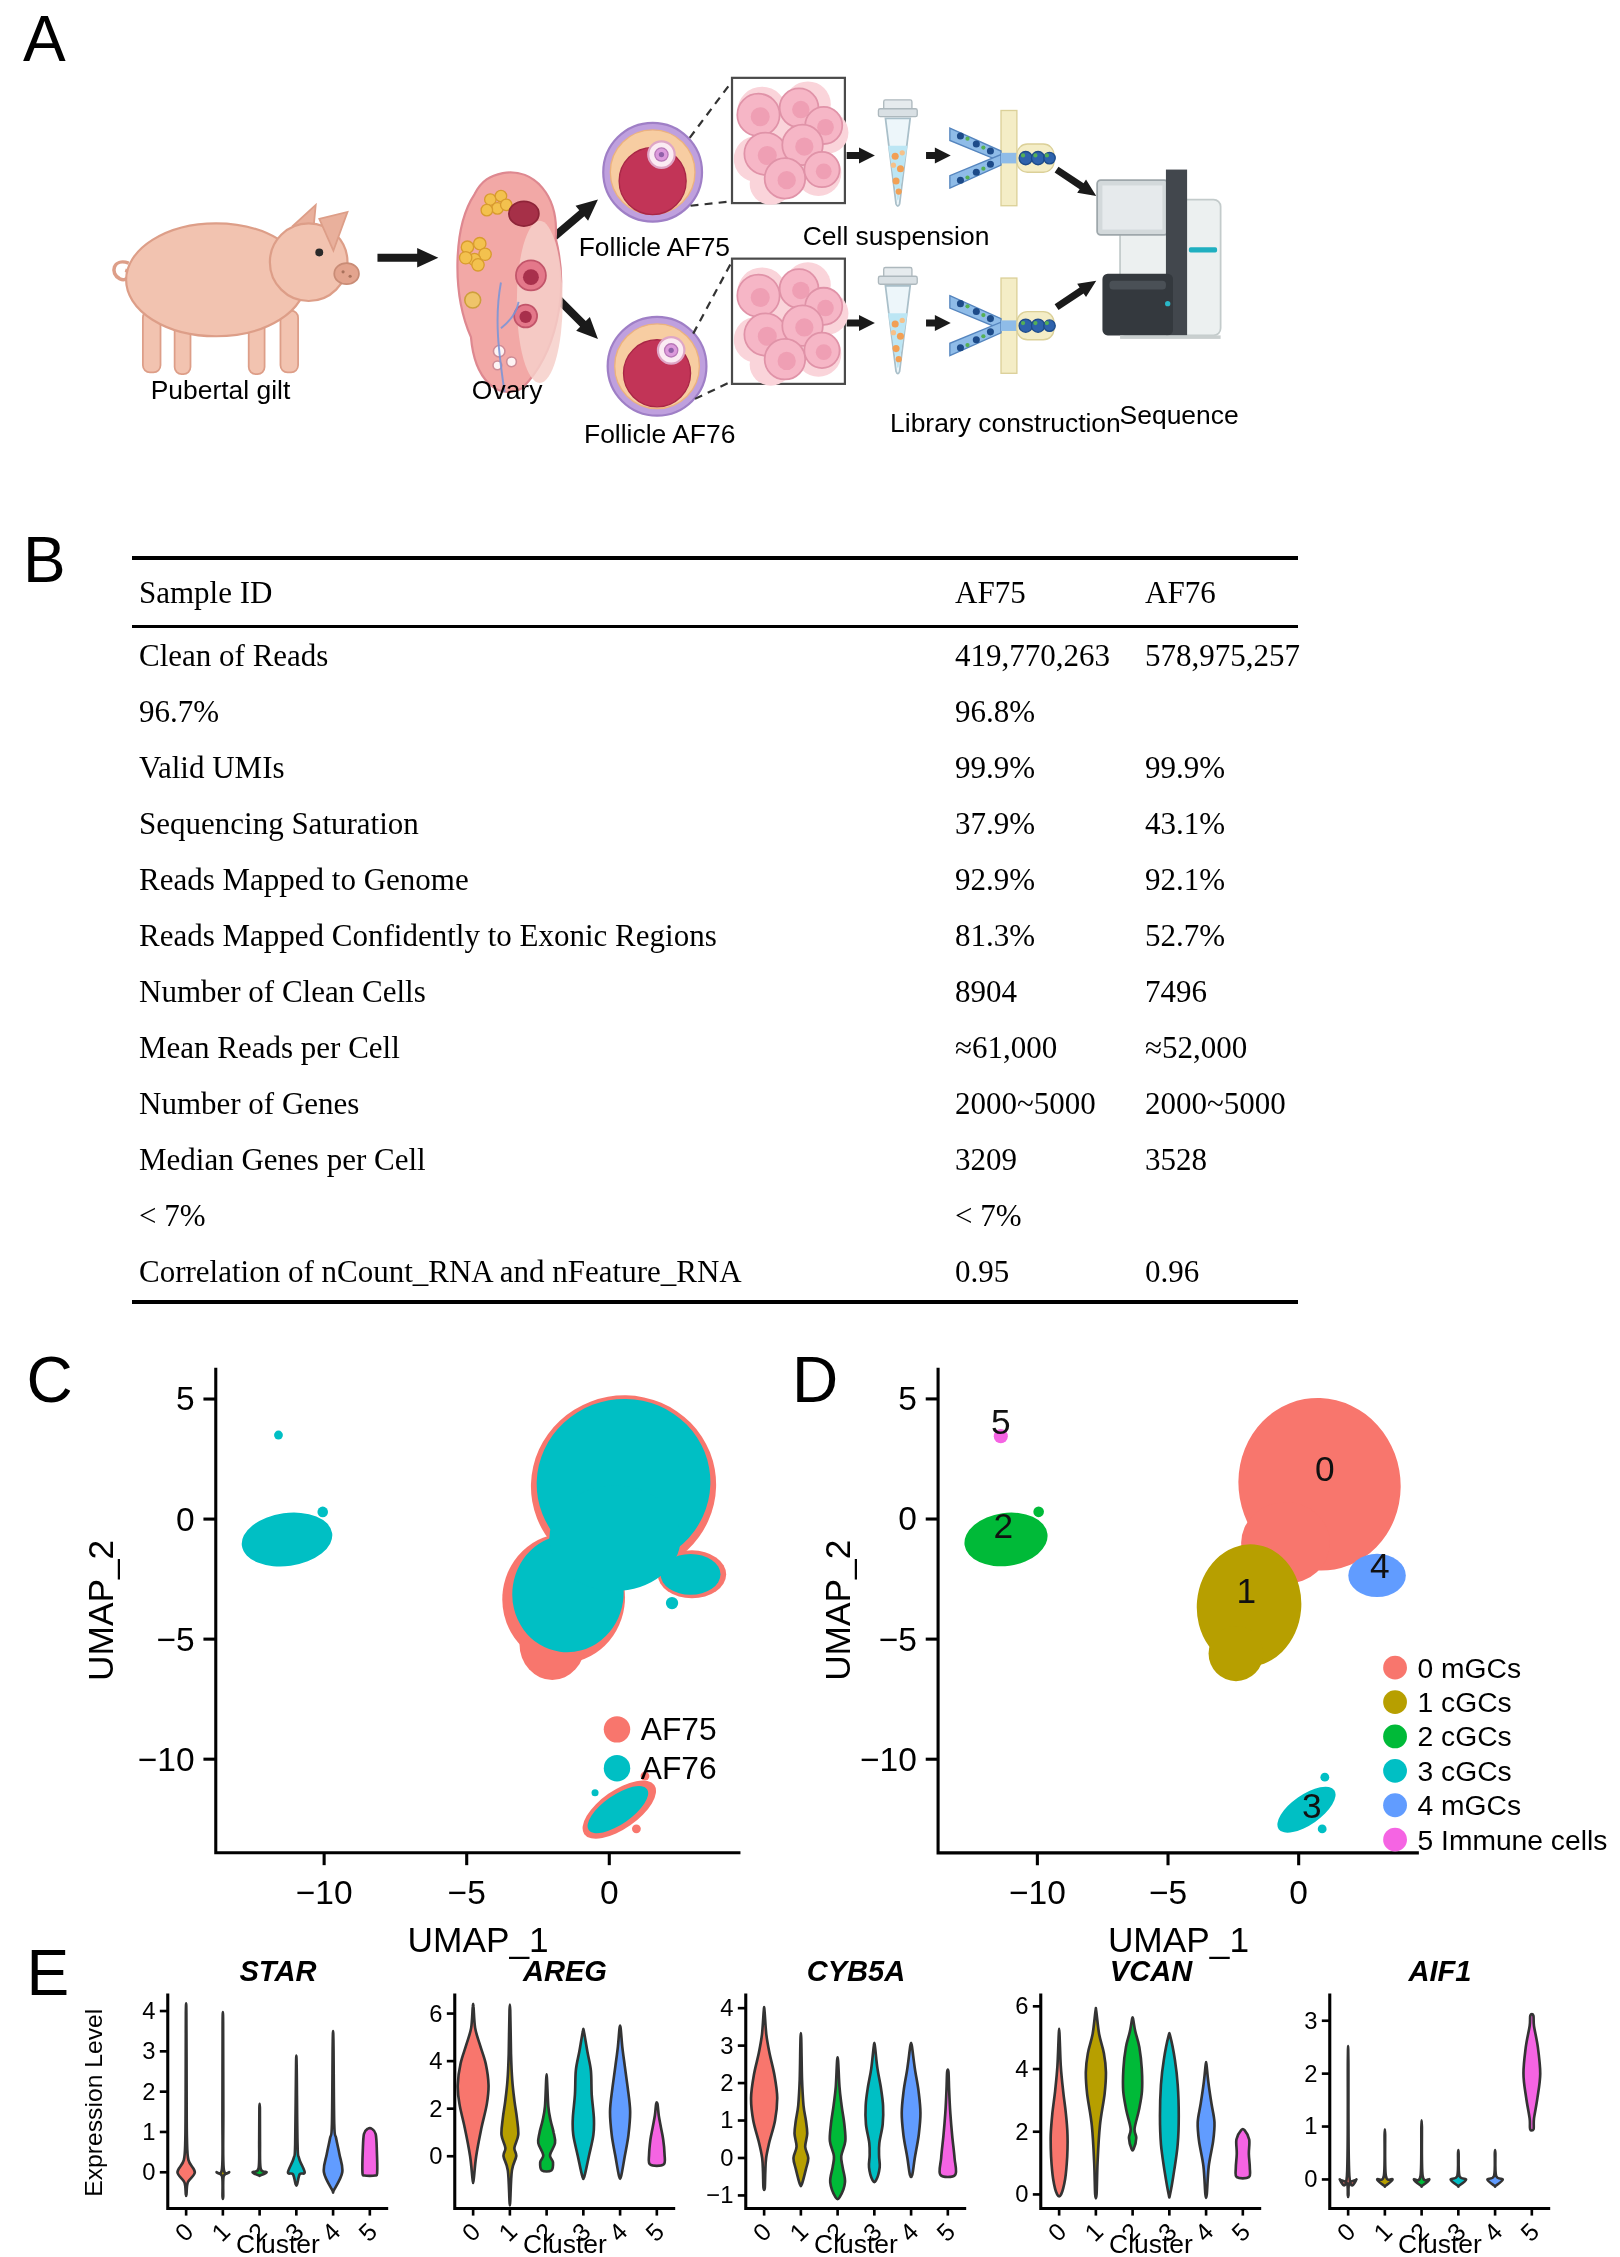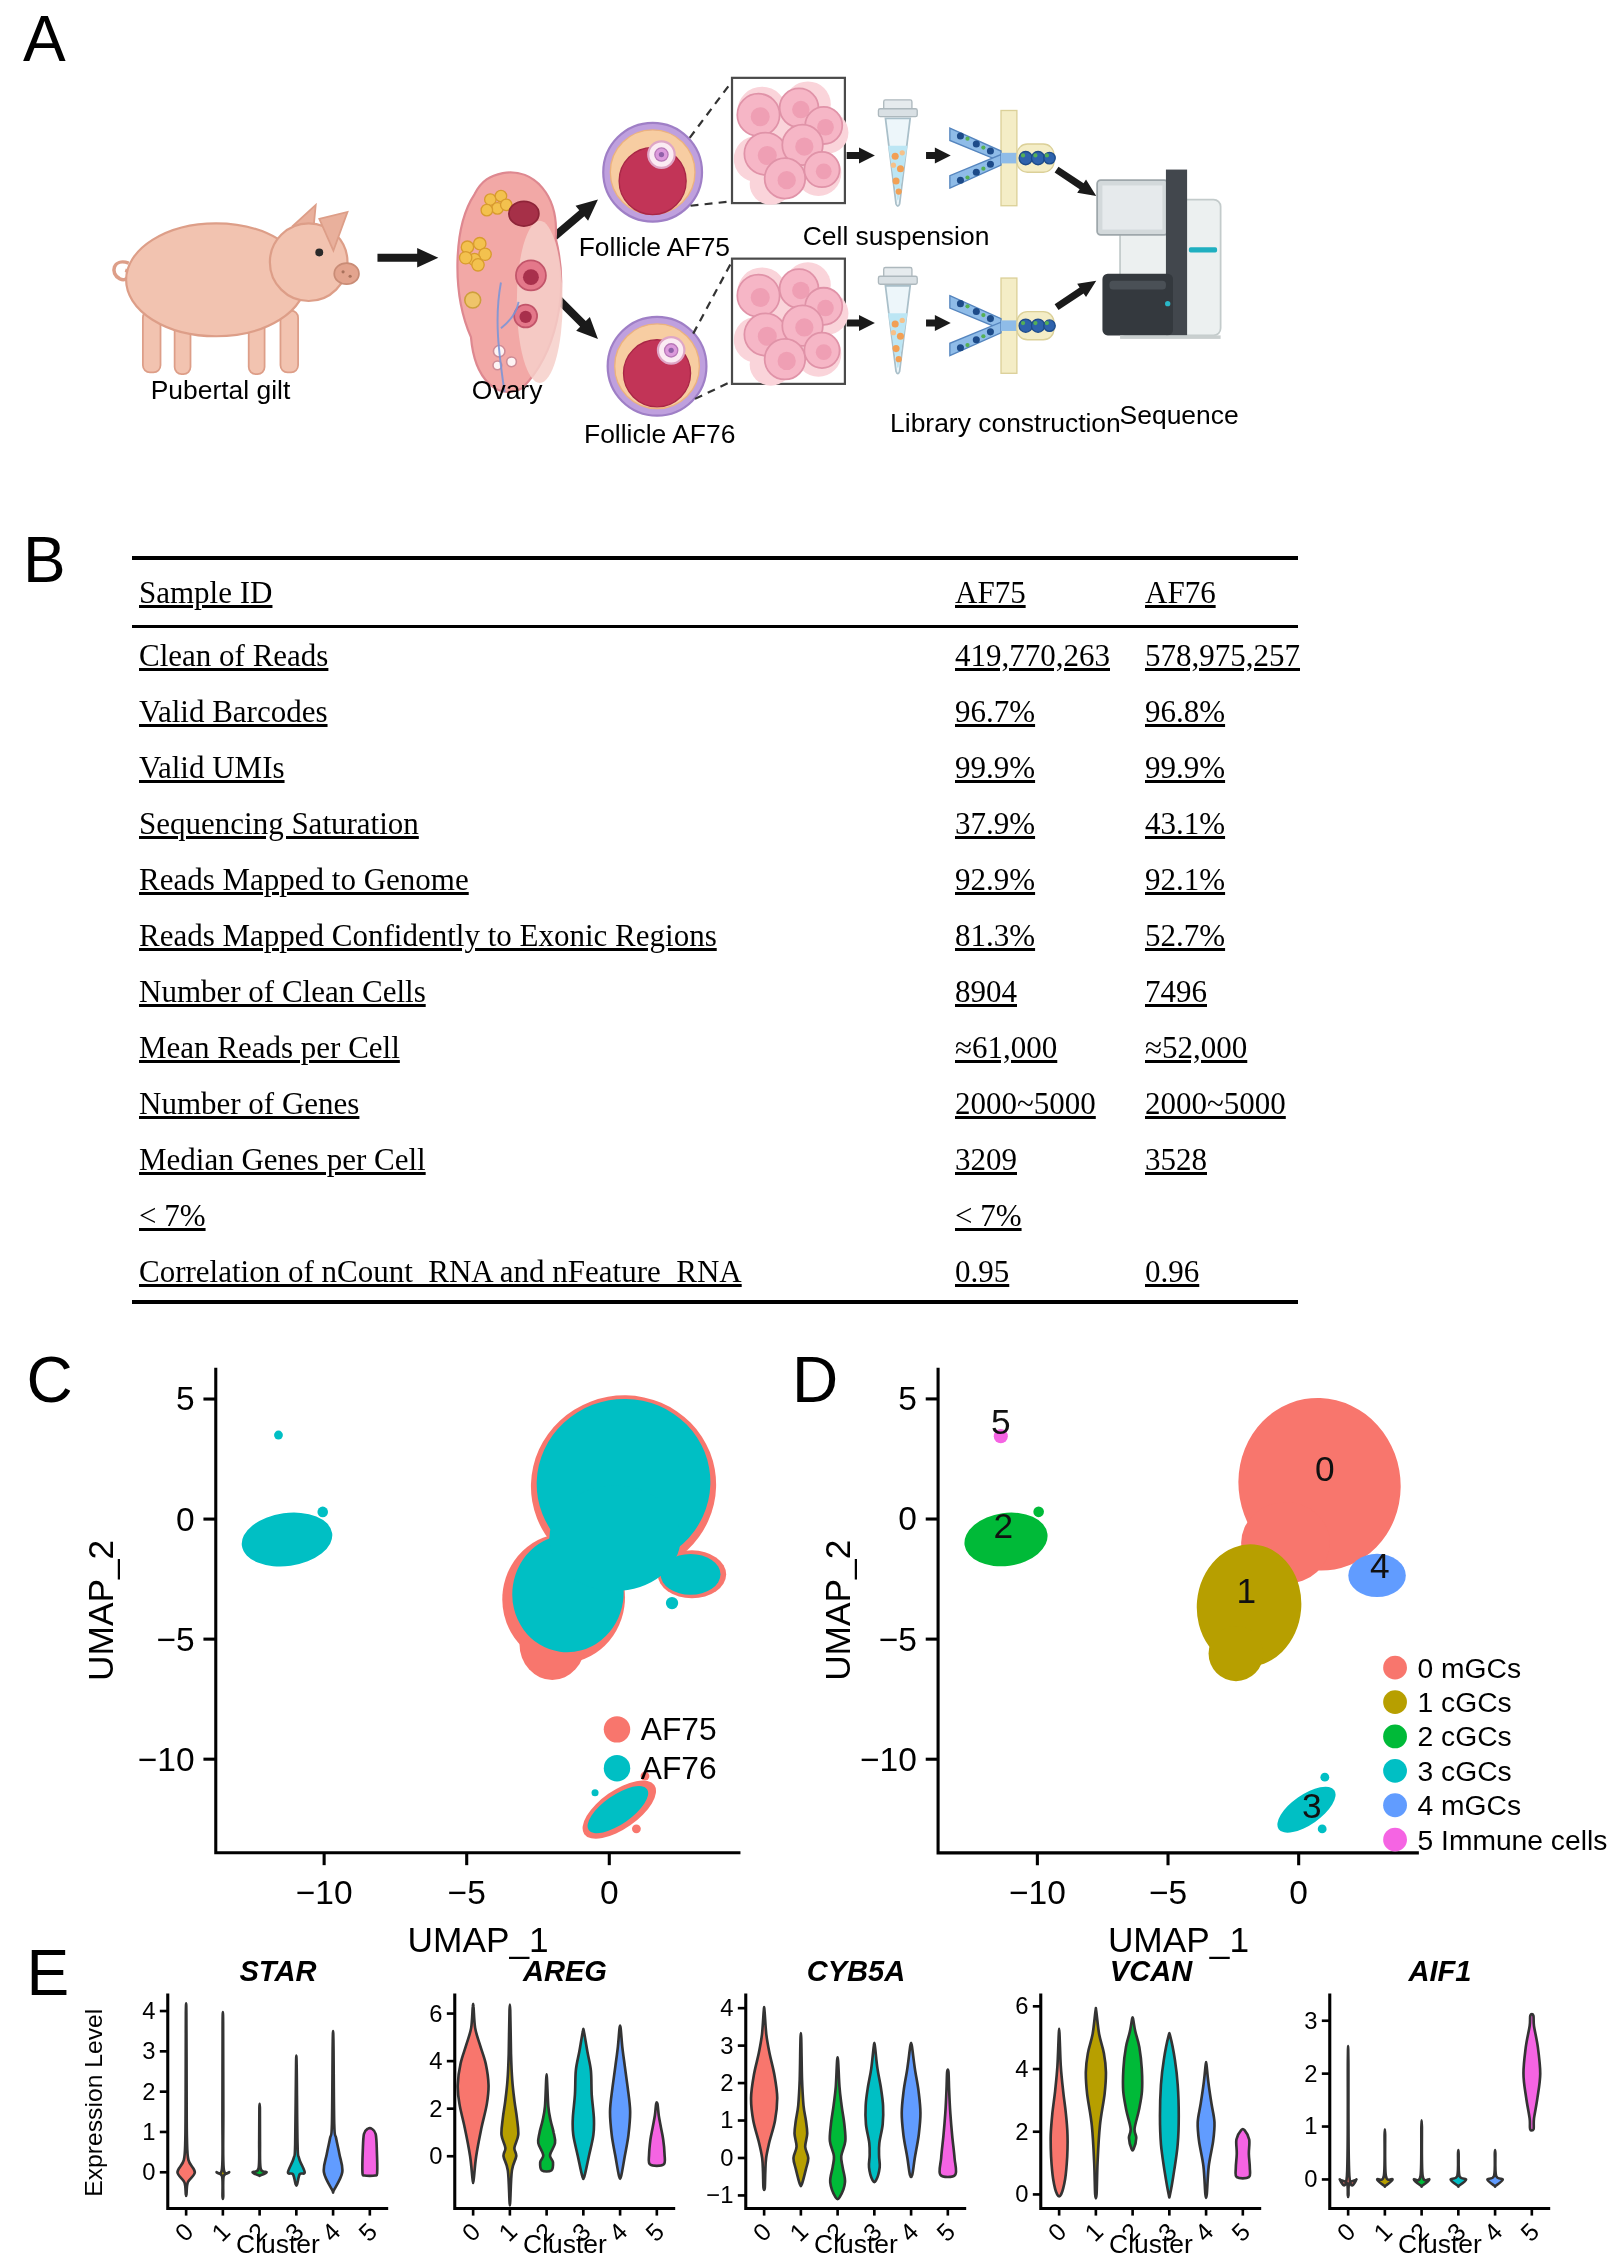--- a/index.html
+++ b/index.html
@@ -6,21 +6,21 @@
   .page{position:relative;width:1621px;height:2258px;background:#ffffff;overflow:hidden;
         font-family:"Liberation Sans",sans-serif;color:#000;}
   .pl{position:absolute;font-family:"Liberation Sans",sans-serif;font-weight:500;
       font-size:64px;line-height:1;color:#000;}
   svg{position:absolute;overflow:visible;}
   .qc-table{position:absolute;left:132px;top:556px;width:1166px;
             font-family:"Liberation Serif",serif;font-size:31px;color:#000;
             border-top:4.4px solid #000;border-bottom:4.4px solid #000;}
   .qc-row{display:grid;grid-template-columns:816px 190px 1fr;align-items:center;height:56px;}
   .qc-row.header{height:65px;border-bottom:3.5px solid #000;}
-  .qc-cell{padding-left:7px;white-space:nowrap;text-decoration:underline;}
+  .qc-cell{padding-left:7px;white-space:nowrap;}
   .atext{font-family:"Liberation Sans",sans-serif;font-size:30px;fill:#000;}
 </style>
 </head>
 <body>
 
 <div class="page">
 
   <div class="pl" style="left:23px;top:7px">A</div>
   <div class="pl" style="left:23px;top:528px">B</div>
   <div class="pl" style="left:26.5px;top:1348px">C</div>
@@ -259,21 +259,20 @@
         <div class="qc-cell">Sample ID</div>
         <div class="qc-cell">AF75</div>
         <div class="qc-cell">AF76</div>
       </div>
       <div class="qc-row">
         <div class="qc-cell">Clean of Reads</div>
         <div class="qc-cell">419,770,263</div>
         <div class="qc-cell">578,975,257</div>
       </div>
       <div class="qc-row">
-        <div class="qc-cell">Valid Barcodes</div>
         <div class="qc-cell">96.7%</div>
         <div class="qc-cell">96.8%</div>
       </div>
       <div class="qc-row">
         <div class="qc-cell">Valid UMIs</div>
         <div class="qc-cell">99.9%</div>
         <div class="qc-cell">99.9%</div>
       </div>
       <div class="qc-row">
         <div class="qc-cell">Sequencing Saturation</div>

